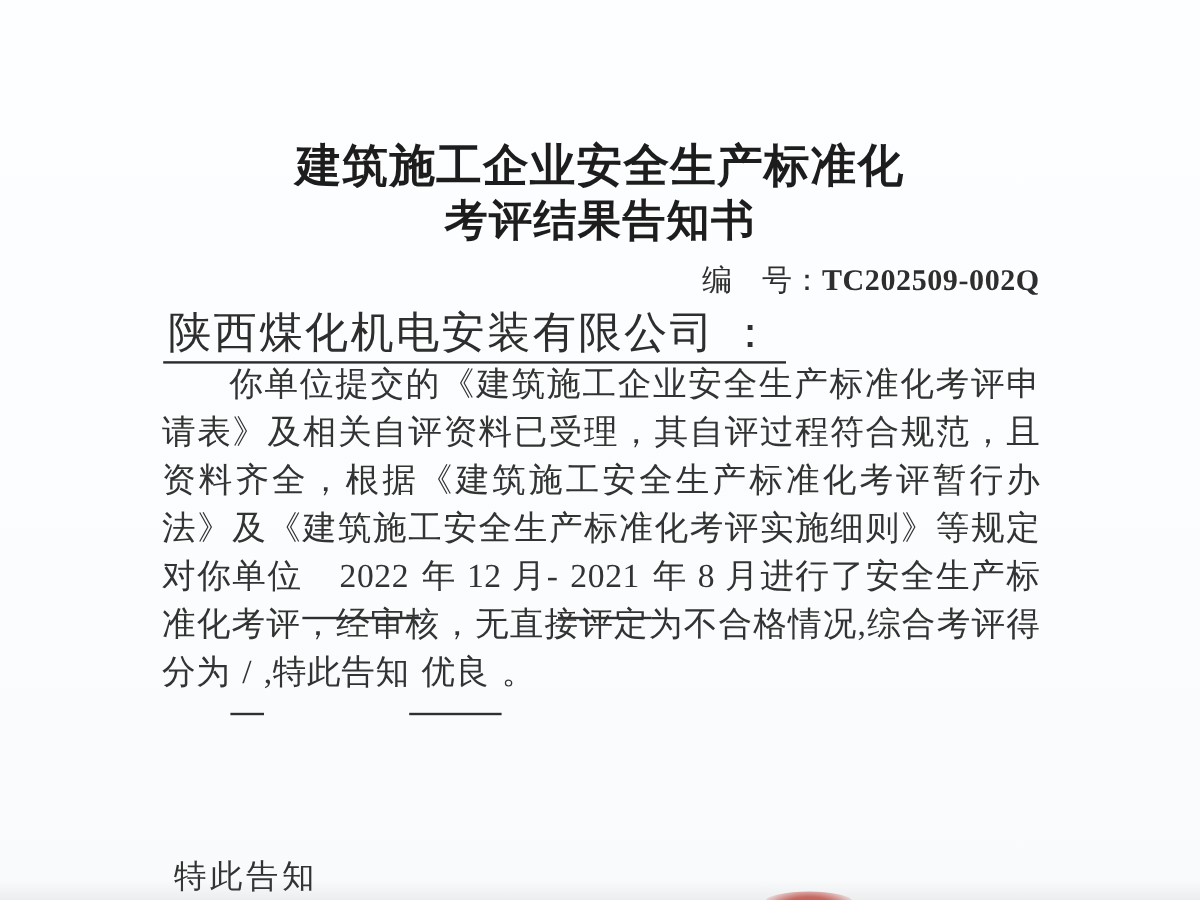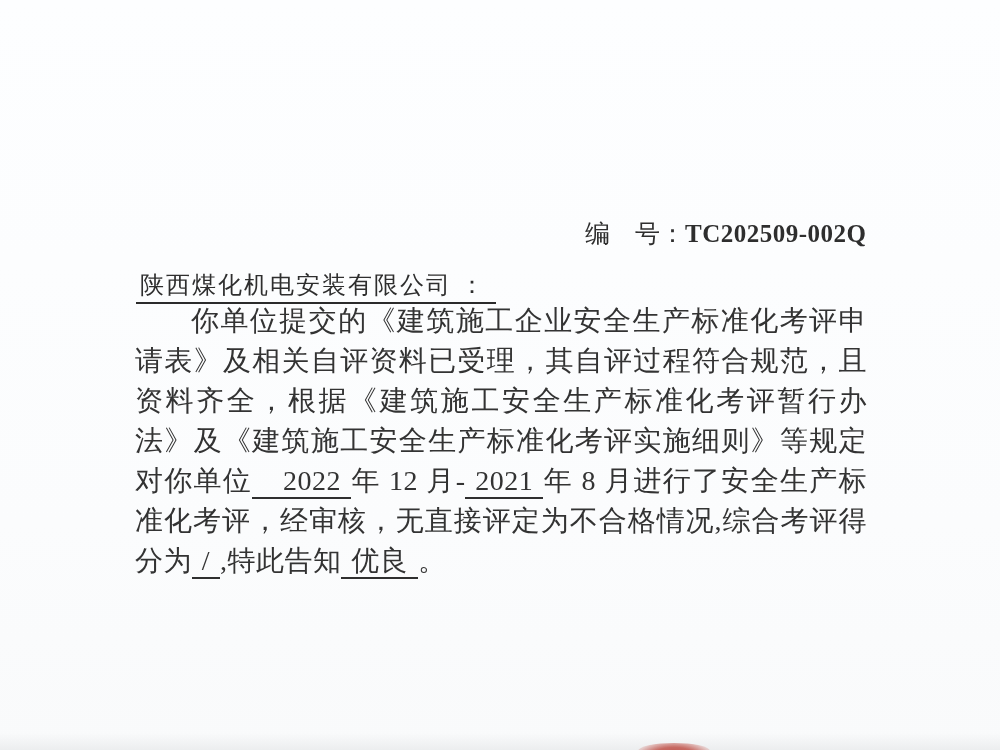--- a/index.html
+++ b/index.html
@@ -39,23 +39,23 @@
     position: absolute;
     top: 217px;
     left: 585px;
     font-size: 25px;
     color: #2e2e2e;
     white-space: nowrap;
   }
   .doc-number .num-value { letter-spacing: 0.5px; font-weight: bold; }
   .addressee {
     position: absolute;
-    top: 269px;
+    top: 253px;
     left: 136px;
-    font-size: 24px;
+    font-size: 36px;
     color: #2e2e2e;
   }
   .addressee .underlined {
     border-bottom: 2px solid #2b2b2b;
     padding: 0 10px 4px 4px;
     letter-spacing: 2px;
   }
   .body-text {
     position: absolute;
     left: 135px;
@@ -63,21 +63,21 @@
     font-size: 28px;
     line-height: 40px;
     text-align: justify;
     color: #333333;
     letter-spacing: 0.5px;
   }
   .para-1 { top: 301px; text-indent: 2em; }
   .para-2 { top: 590px; text-indent: 2em; }
   .blank {
     border-bottom: 2px solid #2f2f2f;
-    padding: 0 0.35em 1px 0.35em;
+    padding: 0 0.35em 18px 0.35em;
     white-space: nowrap;
   }
   .blank-lead { padding-left: 1.1em; }
   .closing {
     position: absolute;
     top: 712px;
     left: 145px;
     font-size: 27px;
     letter-spacing: 3px;
     color: #333333;
@@ -100,29 +100,34 @@
     height: 17px;
     background: linear-gradient(180deg, rgba(120,125,130,0) 0%, rgba(120,125,130,0.06) 60%, rgba(120,125,130,0.10) 100%);
     pointer-events: none;
   }
 </style>
 </head>
 <body>
 
 <div class="page">
 
+  <div class="title-block">
+    <div class="title-line1">建筑施工企业安全生产标准化</div>
+    <div class="title-line2">考评结果告知书</div>
+  </div>
 
   <div class="doc-number">
     <span class="num-label">编　号：</span><span class="num-value">TC202509-002Q</span>
   </div>
 
   <div class="addressee">
     <span class="underlined"><span>陕西煤化机电安装有限公司</span> <span>：</span></span>
   </div>
 
   <p class="body-text para-1"><span>你单位提交的《建筑施工企业安全生产标准化考评申请表》及相关自评资料已受理，其自评过程符合规范，且资料齐全，根据《建筑施工安全生产标准化考评暂行办法》及《建筑施工安全生产标准化考评实施细则》等规定对你单位</span><span class="blank blank-lead">2022</span><span>年 12 月-</span><span class="blank">2021</span><span>年 8 月进行了安全生产标准化考评，经审核，无直接评定为不合格情况,综合考评得分为</span><span class="blank">/</span><span>,特此告知</span><span class="blank">优良</span><span>。</span></p>
 
 
+  <div class="closing">特此告知</div>
 
   <div class="scan-noise-band"></div>
   <div class="red-seal-fragment"></div>
 
 </div>
 
 </body></html>

